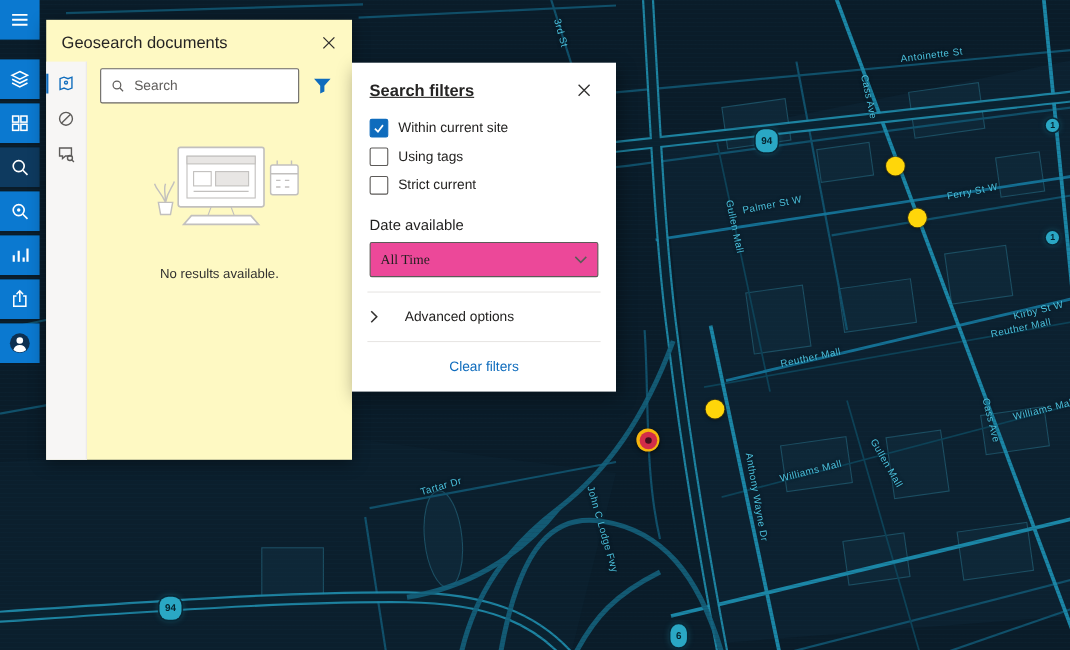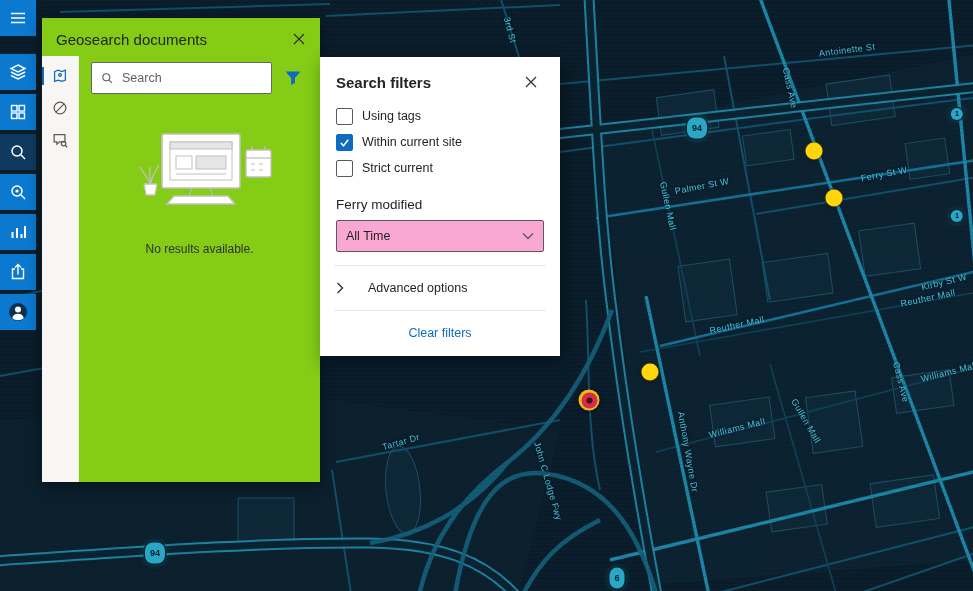--- a/index.html
+++ b/index.html
@@ -27,21 +27,21 @@
 
   
   .rail{position:absolute;left:0;top:0;z-index:8;display:flex;flex-direction:column;width:36px;}
   .tile{width:36px;height:36px;background:#0b79d0;border:0;padding:0;display:flex;
         align-items:center;justify-content:center;cursor:pointer;}
   .tile svg{display:block;}
   .tile.active{background:#0e3a5f;}
   .rail-stack{margin-top:18px;display:flex;flex-direction:column;gap:4px;}
 
   
-  .geo-panel{position:absolute;left:42px;top:18px;width:278px;height:464px;background:#84cc16;z-index:9;
+  .geo-panel{position:absolute;left:42px;top:18px;width:278px;height:400px;background:#fef9c3;z-index:9;
              box-shadow:0 4px 14px rgba(0,0,0,.42);display:flex;flex-direction:column;}
   .geo-header{display:flex;align-items:center;justify-content:space-between;padding:8px 8px 4px 14px;}
   .geo-title{font-size:15px;font-weight:400;color:#252423;margin:0;}
   .icon-btn{background:none;border:0;width:26px;height:26px;display:flex;align-items:center;
             justify-content:center;cursor:pointer;padding:0;}
   .geo-body{flex:1;display:flex;min-height:0;}
   .geo-tools{width:36px;background:#f7f6f5;border-right:1px solid #ebe9e7;display:flex;
              flex-direction:column;padding-top:4px;}
   .tool{height:32px;background:none;border:0;display:flex;align-items:center;justify-content:center;
         color:#5d5b59;cursor:pointer;position:relative;padding:0;}
@@ -57,30 +57,30 @@
   .filter-btn{width:30px;height:30px;border:0;background:none;display:flex;align-items:center;
               justify-content:center;cursor:pointer;padding:0;}
   .empty{flex:1;display:flex;flex-direction:column;align-items:center;padding-top:30px;gap:22px;}
   .empty p{font-size:12px;color:#323130;margin:0;}
 
   
   .filters{position:absolute;left:320px;top:57px;width:240px;background:#fff;z-index:10;
            box-shadow:3px 6px 16px rgba(0,0,0,.4);padding:12px 16px 14px;box-sizing:border-box;
            color:#201f1e;}
   .filters-header{display:flex;align-items:center;justify-content:space-between;margin-bottom:8px;}
-  .filters-title{font-size:15px;font-weight:600;margin:0;color:#252423;}
+  .filters-title{font-size:15px;font-weight:600;margin:0;color:#252423;text-decoration:underline;}
   .chk-row{display:flex;align-items:center;gap:9px;height:26px;cursor:pointer;font-size:12.5px;}
   .chk{width:17px;height:17px;box-sizing:border-box;border:1px solid #5c5a58;border-radius:2px;
        background:#fff;display:flex;align-items:center;justify-content:center;flex:0 0 auto;}
   .chk svg{display:none;}
   .chk.checked{background:#0f6cbd;border-color:#0f6cbd;}
   .chk.checked svg{display:block;}
   .field-label{font-size:13.5px;margin:16px 0 8px;}
   .combo{height:30px;border:1px solid #5c5a58;border-radius:2px;display:flex;align-items:center;
-         justify-content:space-between;padding:0 9px;font-size:12.5px;cursor:pointer;background:#f9a8d4;}
+         justify-content:space-between;padding:0 9px;font-size:12.5px;cursor:pointer;background:#ec4899;font-family:Liberation Serif, serif;}
   .filters hr{border:0;border-top:1px solid #e8e6e4;margin:13px -2px;}
   .adv{display:flex;align-items:center;gap:24px;background:none;border:0;font-size:12.5px;
        color:#201f1e;padding:2px 0;cursor:pointer;font-family:"Liberation Sans",sans-serif;}
   .clear{display:block;margin:0 auto;background:none;border:0;color:#0f6cbd;font-size:12.5px;
          cursor:pointer;font-family:"Liberation Sans",sans-serif;padding:2px 6px;}
 </style>
 </head>
 <body>
 
 <div class="stage">
@@ -328,41 +328,41 @@
     <div class="filters-header">
       <h2 class="filters-title">Search filters</h2>
       <button class="icon-btn">
         <svg width="12" height="12" viewBox="0 0 12 12" fill="none" stroke="#323130" stroke-width="1.2">
             <path d="M1 1l10 10M11 1L1 11"></path>
           </svg>
       </button>
     </div>
 
     <label class="chk-row">
-      <span class="chk">
-        
-      </span>
-      <span>Using tags</span>
-    </label>
-    <label class="chk-row">
       <span class="chk checked">
         <svg width="11" height="11" viewBox="0 0 12 12" fill="none" stroke="#fff" stroke-width="1.7">
             <path d="M2 6.5l3 3 5-6.5"></path>
           </svg>
       </span>
       <span>Within current site</span>
     </label>
     <label class="chk-row">
       <span class="chk">
         
       </span>
+      <span>Using tags</span>
+    </label>
+    <label class="chk-row">
+      <span class="chk">
+        
+      </span>
       <span>Strict current</span>
     </label>
 
-    <div class="field-label">Ferry modified</div>
+    <div class="field-label">Date available</div>
     <div class="combo">
       <span>All Time</span>
       <svg width="12" height="8" viewBox="0 0 12 8" fill="none" stroke="#5c5a58" stroke-width="1.4">
           <path d="M1 1.5l5 5 5-5"></path>
         </svg>
     </div>
 
     <hr>
 
     <button class="adv">

